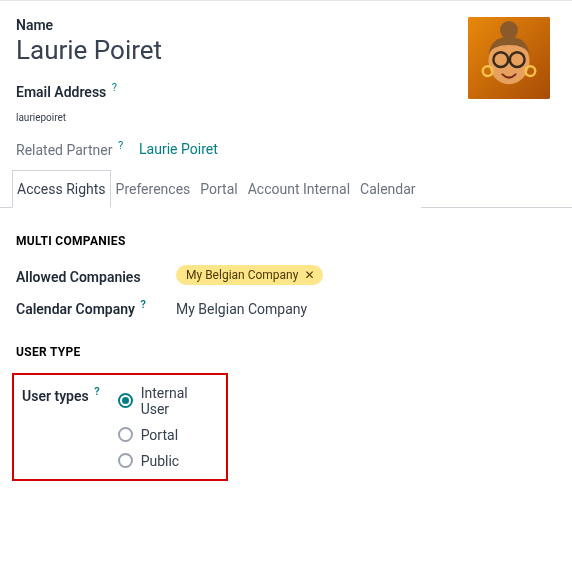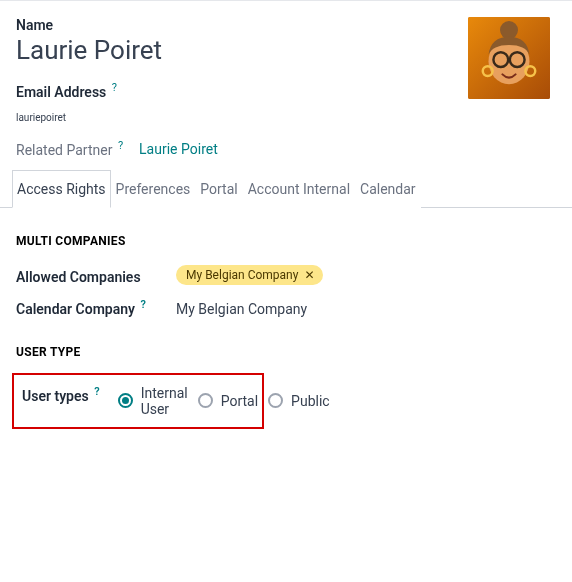--- a/index.html
+++ b/index.html
@@ -132,25 +132,25 @@
     font-size: 12px;
     cursor: pointer;
     color: #4b3900;
   }
   .group-block { margin-bottom: 28px; }
   .highlight-box {
     border: 2px solid #d40000;
     padding: 10px 8px 10px 8px;
     margin-left: -4px;
     margin-top: 2px;
-    width: 252px;
+    width: 216px;
   }
   .radio-group {
     display: flex;
-    flex-direction: row;
+    flex-direction: column;
     gap: 10px;
   }
   .radio-item {
     display: flex;
     align-items: center;
     gap: 8px;
     font-size: 14px;
     color: #374151;
   }
   .radio-circle {

